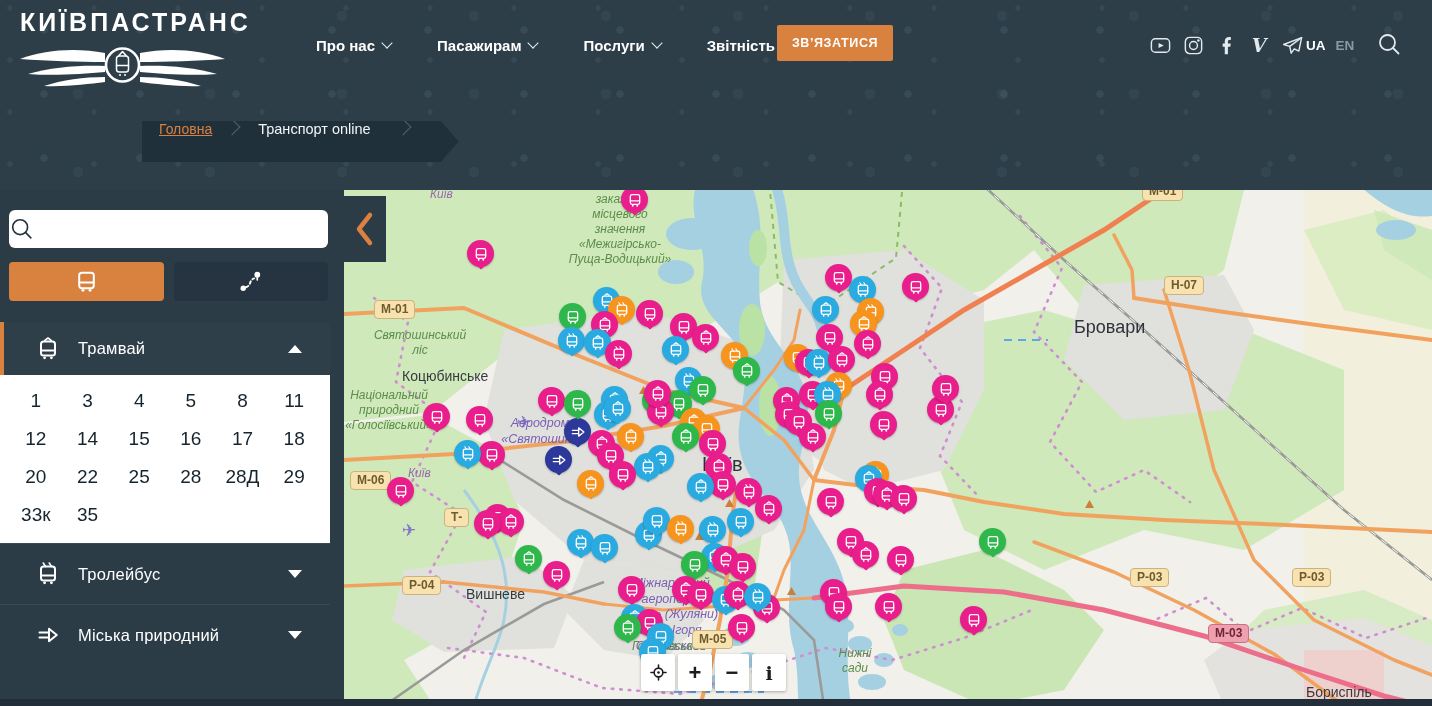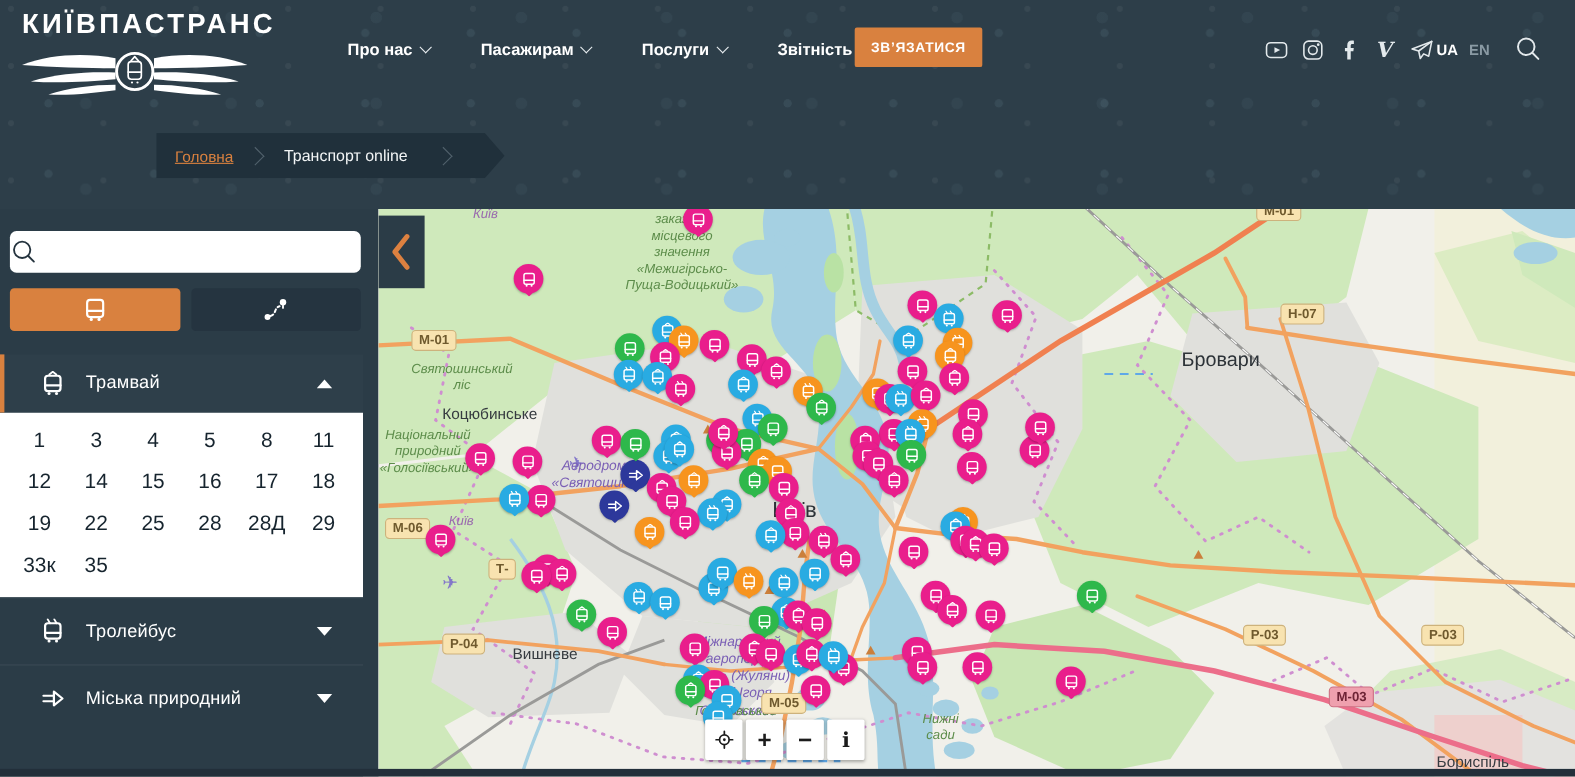--- a/index.html
+++ b/index.html
@@ -29,21 +29,21 @@
   .soc{width:24px;height:24px;cursor:pointer;display:flex;align-items:center;justify-content:center}
   .soc svg{width:23px;height:23px;stroke:#e3e9ec;stroke-width:1.5;fill:none;stroke-linejoin:round;stroke-linecap:round}
   .soc svg .f{fill:#e3e9ec;stroke:none}
   .soc svg .vt{font-family:"DejaVu Serif",serif;font-style:italic;font-weight:600;font-size:20px;fill:#e3e9ec;stroke:none}
   .lang{position:absolute;left:1306px;top:0;height:90px;display:flex;align-items:center;gap:10px;z-index:2}
   .lang .ua{color:#fff;font-weight:bold;font-size:13.5px;cursor:pointer}
   .lang .en{color:#8a9aa4;font-weight:bold;font-size:13.5px;cursor:pointer}
   .hsearch{position:absolute;left:1376px;top:31px;width:27px;height:27px;cursor:pointer;z-index:2}
   .hsearch svg{width:27px;height:27px;stroke:#e3e9ec;stroke-width:1.8;fill:none;stroke-linecap:round}
   
-  .crumb{position:absolute;left:142px;top:121px;height:41px;z-index:2;display:flex;align-items:center;
+  .crumb{position:absolute;left:142px;top:121px;height:41px;z-index:2;display:flex;
          background:#20303b;padding:0 30px 0 17px;
          clip-path:polygon(0 0,calc(100% - 18px) 0,100% 50%,calc(100% - 18px) 100%,0 100%)}
   .crumb a{color:#d9813f;font-size:14px;text-decoration:underline;cursor:pointer}
   .crumb .cur{color:#f2f5f6;font-size:14.5px}
   .chevline{width:11px;height:11px;border-top:1.5px solid #51616c;border-right:1.5px solid #51616c;
             transform:rotate(45deg);margin:0 20px 0 14px;flex:none}
   
   .sidebar{position:absolute;left:0;top:190px;width:330px;bottom:0;background:#2b3c47;z-index:3}
   .sb-search{position:absolute;left:9px;top:20px;width:319px;height:38px;background:#fff;border-radius:6px;
              display:flex;align-items:center}
@@ -266,21 +266,21 @@
         <div class="route-cell">4</div>
         <div class="route-cell">5</div>
         <div class="route-cell">8</div>
         <div class="route-cell">11</div>
         <div class="route-cell">12</div>
         <div class="route-cell">14</div>
         <div class="route-cell">15</div>
         <div class="route-cell">16</div>
         <div class="route-cell">17</div>
         <div class="route-cell">18</div>
-        <div class="route-cell">19</div>
+        <div class="route-cell">20</div>
         <div class="route-cell">22</div>
         <div class="route-cell">25</div>
         <div class="route-cell">28</div>
         <div class="route-cell">28Д</div>
         <div class="route-cell">29</div>
         <div class="route-cell">33к</div>
         <div class="route-cell">35</div>
       </div>
       <div class="acc-row tall">
         <span class="acc-ic"><svg class="ai">

